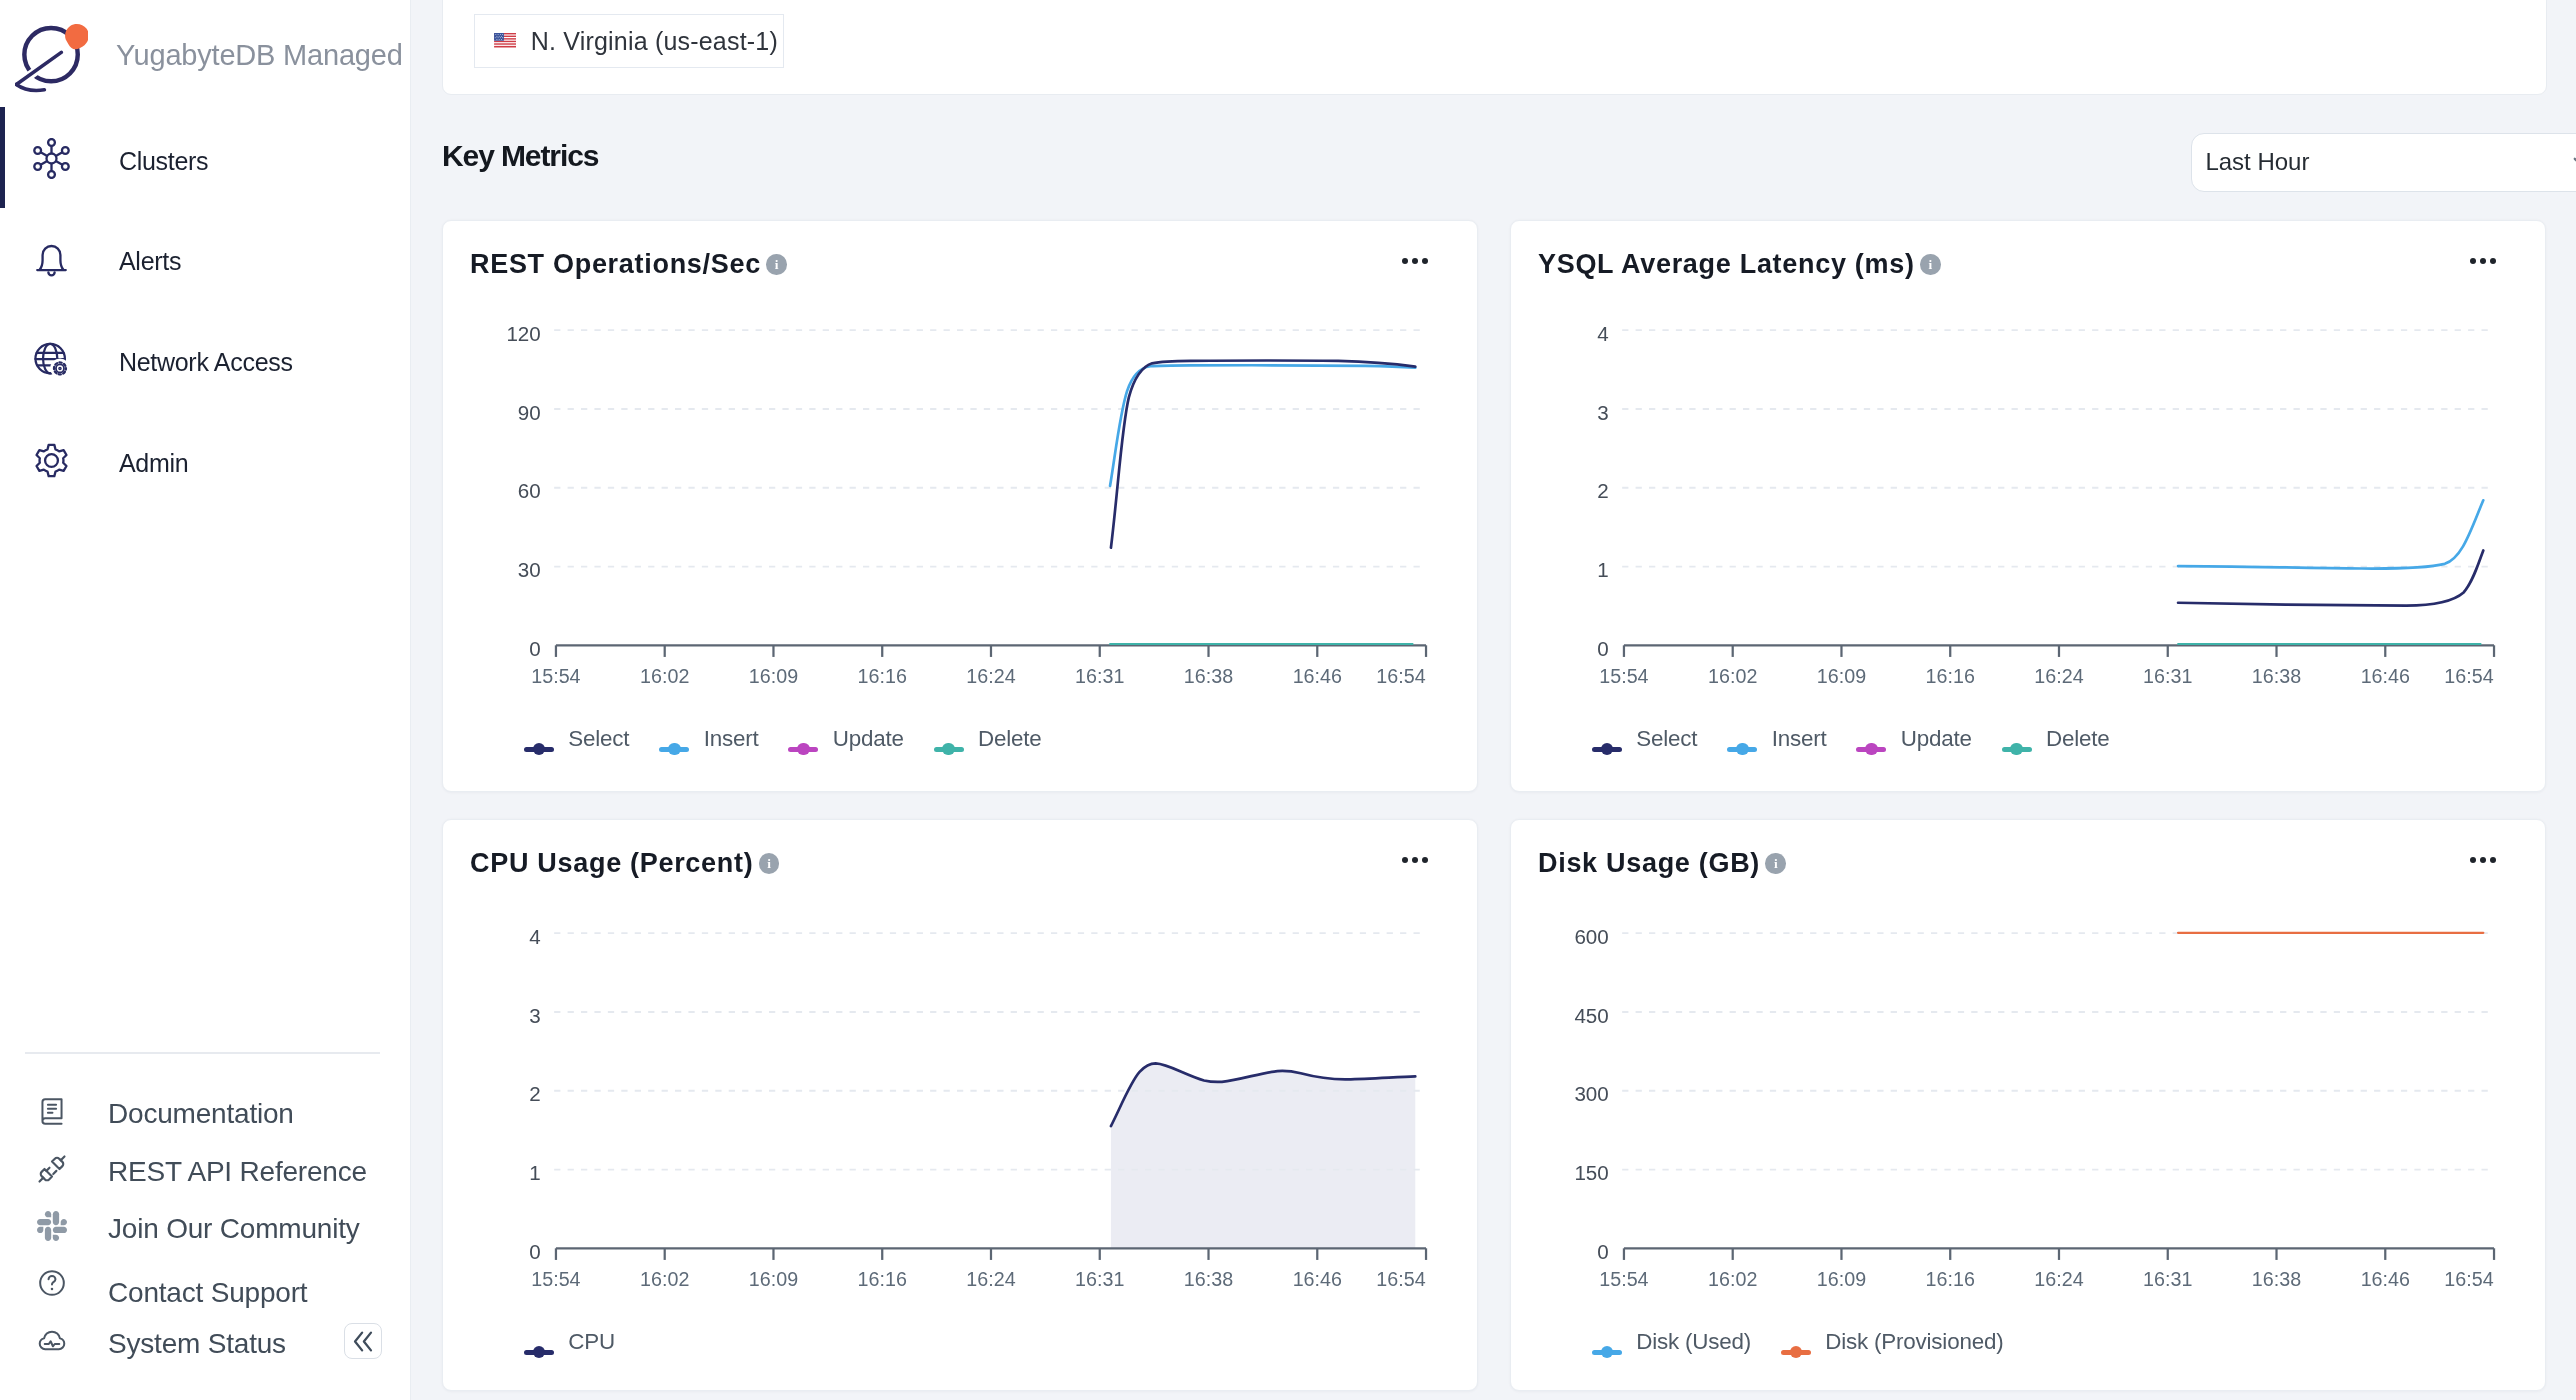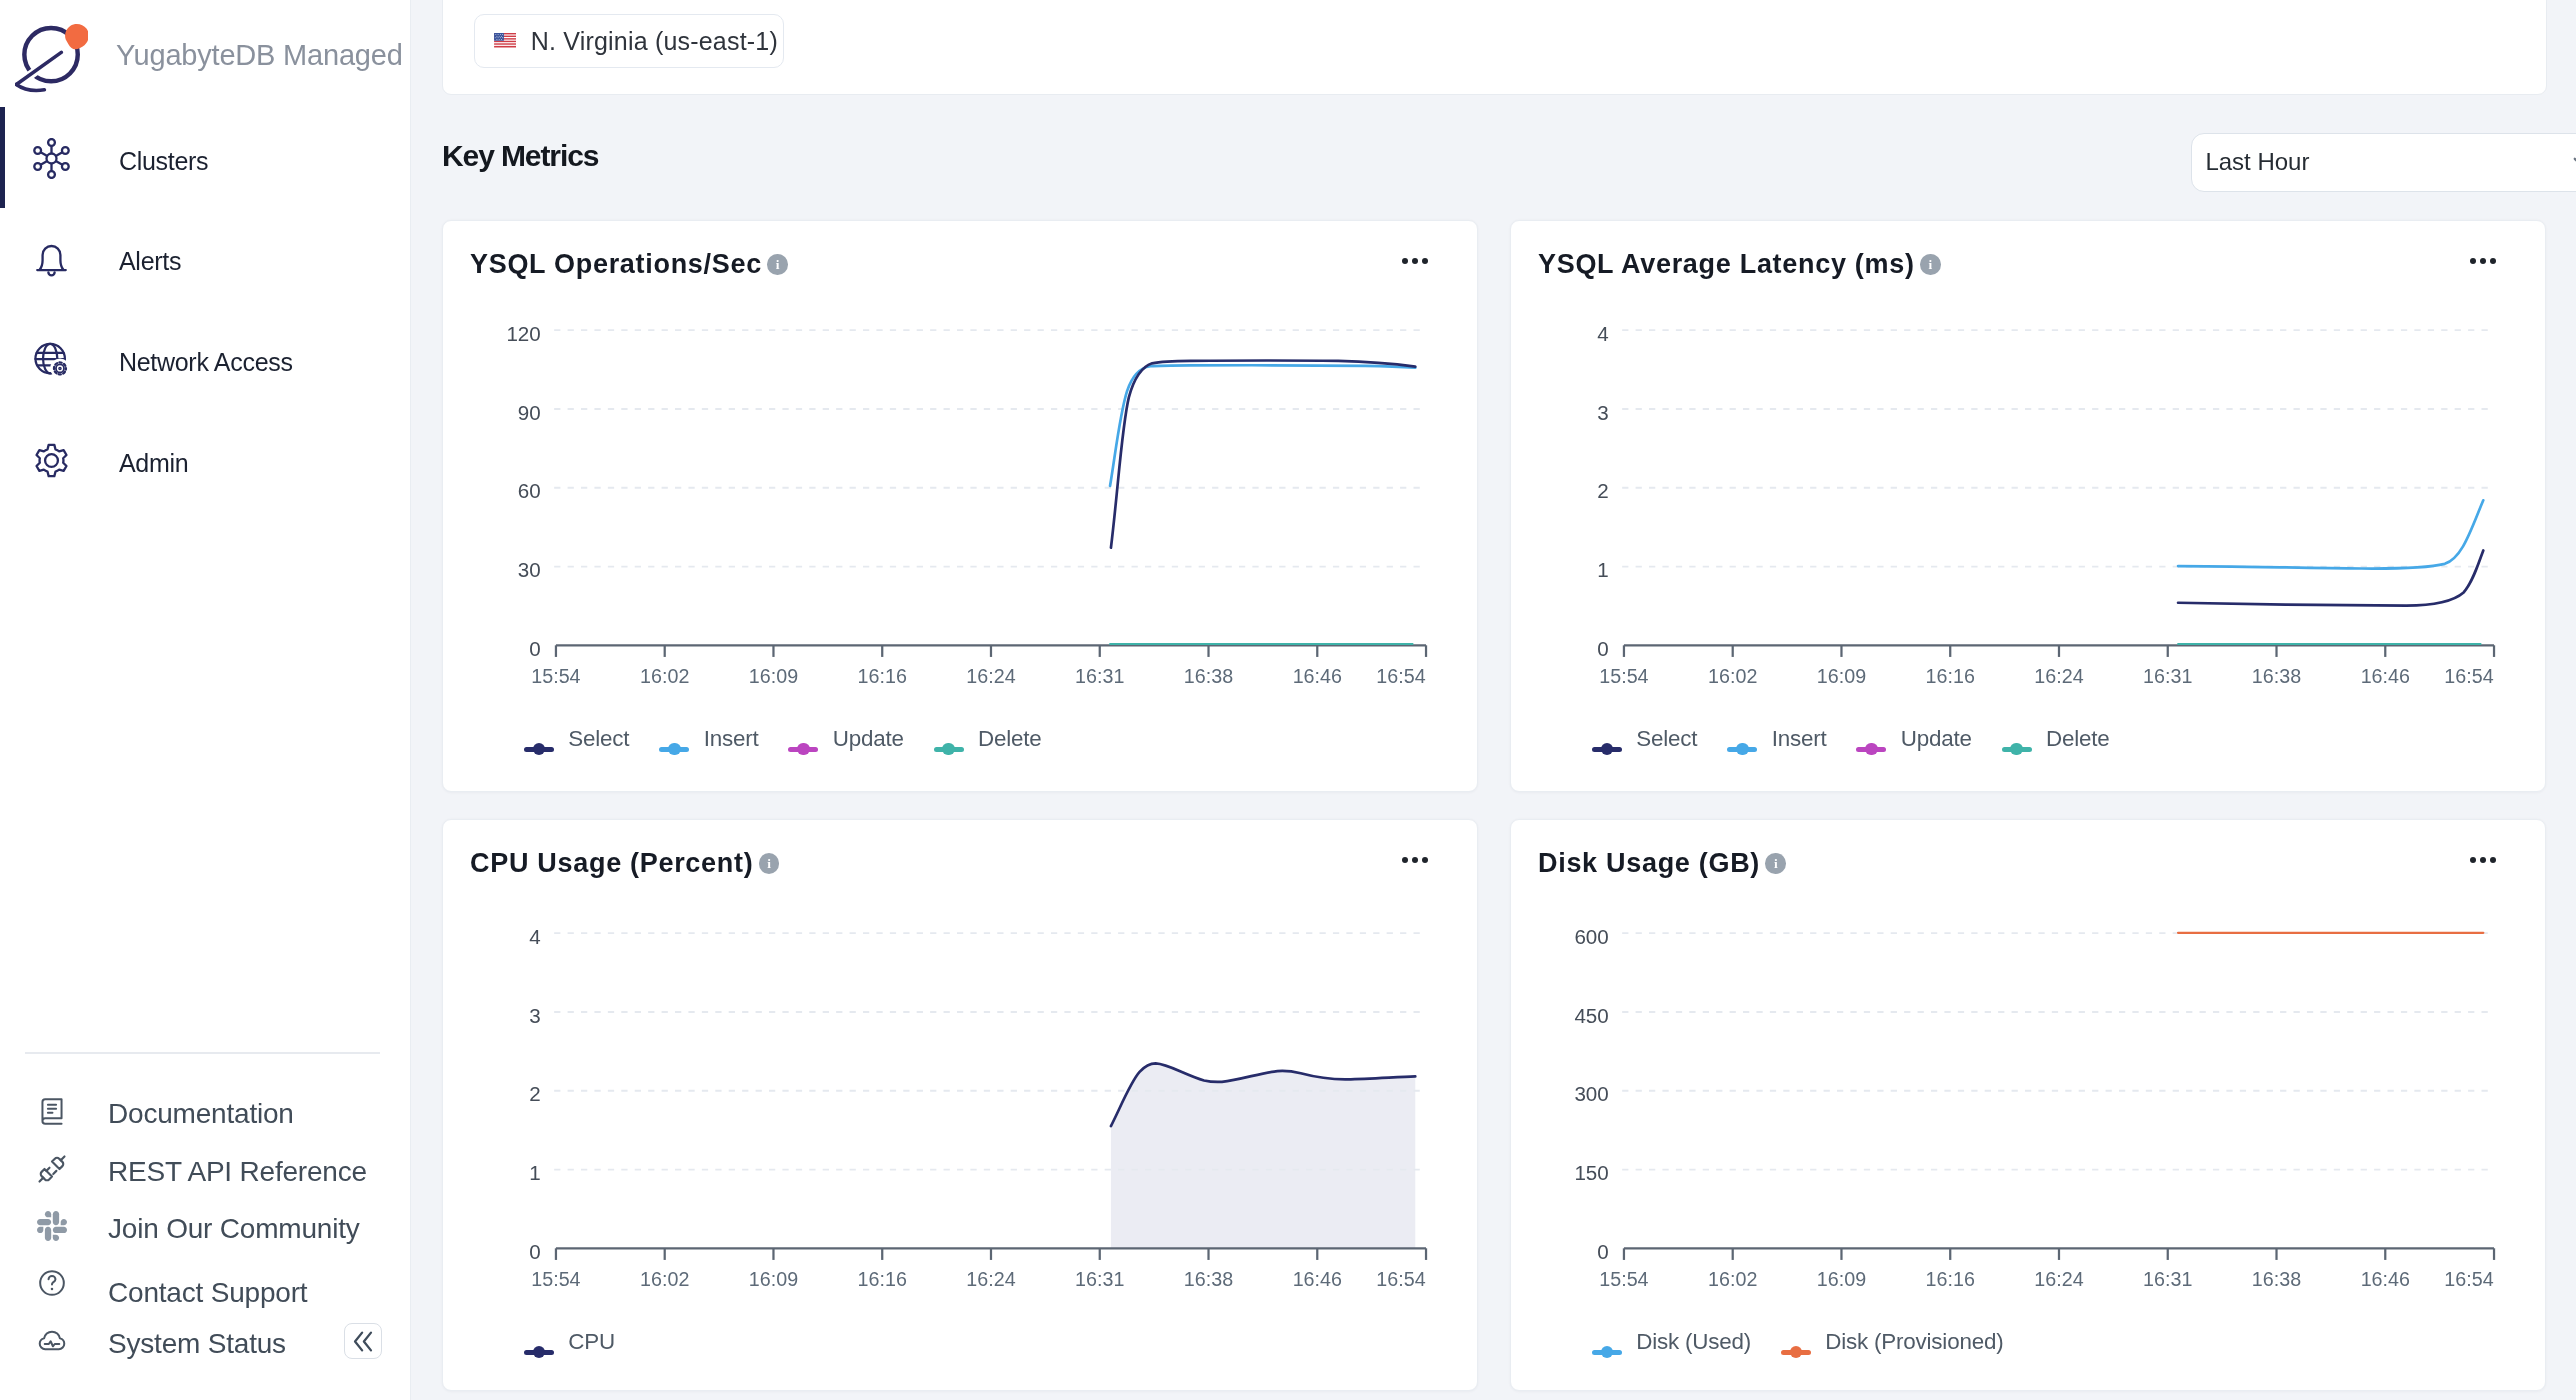--- a/index.html
+++ b/index.html
@@ -12,21 +12,21 @@
 .navitem{position:absolute;left:0;width:411px;height:54px;}
 .navitem .ic{position:absolute;left:31px;top:0;width:41px;height:41px;color:#272a62;}
 .navitem .tx{position:absolute;left:119px;font-size:25px;letter-spacing:-0.3px;color:#1b2130;}
 #divider{position:absolute;left:25px;top:1052px;width:355px;height:1.8px;background:#e7eaef;}
 .util{position:absolute;left:0;width:411px;}
 .util .ic{position:absolute;left:37px;width:30px;height:30px;color:#4b5663;}
 .util .tx{position:absolute;left:108px;font-size:28px;letter-spacing:-0.2px;color:#414c58;}
 #collapse{position:absolute;left:344px;top:1323px;width:38px;height:36px;border:1.8px solid #dadfe6;border-radius:8px;color:#3f4c5b;text-align:center;line-height:30px;font-size:27px;letter-spacing:-1.8px;}
 
 #band{position:absolute;left:442px;top:-18px;width:2105px;height:113px;background:#fff;border:0.9px solid #e8ecf1;border-radius:0 0 9px 9px;}
-#chip{position:absolute;left:31px;top:31px;width:310px;height:54px;border:1.8px solid #e4e9f0;border-radius:10px;display:flex;align-items:center;padding-left:19px;}
+#chip{position:absolute;left:31px;top:31px;width:310px;height:54px;border:1.8px solid #e4e9f0;border-radius:0;display:flex;align-items:center;padding-left:19px;}
 #chip span{font-size:25px;color:#2f343c;margin-left:14.3px;letter-spacing:0.2px;}
 #km{position:absolute;left:442px;top:139px;font-size:30px;font-weight:700;color:#14181f;letter-spacing:-1.1px;}
 #dd{position:absolute;left:2191px;top:133px;width:429px;height:59px;background:#fff;border:1.8px solid #dde3ea;border-radius:13px;text-align:center;}
 #dd .t{position:absolute;left:13.4px;top:0;line-height:56px;font-size:24px;color:#262c33;}
 
 .card{position:absolute;width:1036px;height:572px;background:#fff;border:0.9px solid #e9edf2;border-radius:9px;box-shadow:0 0.9px 2.7px rgba(16,24,40,0.04);}
 .card .trow{position:absolute;left:27px;top:28px;display:flex;align-items:center;}
 .card h3{font-size:27px;font-weight:700;color:#161b25;letter-spacing:0.7px;white-space:nowrap;}
 .card .info{width:20.6px;height:20.6px;border-radius:50%;background:#99a3ae;color:#fff;margin-left:5.4px;display:flex;align-items:center;justify-content:center;font-size:13.4px;font-weight:700;font-family:"Liberation Serif",serif;}
 .card .dots{position:absolute;right:49px;top:37px;display:flex;gap:3.6px;}
@@ -210,21 +210,21 @@
       <text x="612.0" y="516" font-size="22" fill="#5d6a78" text-anchor="middle">16:24</text>
       <text x="733.5" y="516" font-size="22" fill="#5d6a78" text-anchor="middle">16:31</text>
       <text x="855.0" y="516" font-size="22" fill="#5d6a78" text-anchor="middle">16:38</text>
       <text x="976.5" y="516" font-size="22" fill="#5d6a78" text-anchor="middle">16:46</text>
       <text x="1070.0" y="516" font-size="22" fill="#5d6a78" text-anchor="middle">16:54</text>
       <path d="M745 472.5 H1083" stroke="#3fb3a9" stroke-width="2.2" fill="none" stroke-linecap="round"></path>
       <path d="M745 296 C751 260 756 215 764 190 C770 172 778 164 790 162.3 C800 161.3 815 161.2 835 161.2 C900 161 980 161.2 1030 161.8 C1055 162.3 1072 163 1086 163.8" stroke="#46a8e7" stroke-width="3" fill="none" stroke-linecap="round"></path>
       <path d="M746 365 C754 300 758 230 766 197 C772 175 780 163 792 159 C802 156.8 815 156.3 835 156.2 C900 155.7 960 155.8 1000 156.3 C1035 157.2 1062 159.5 1086 162.6" stroke="#272c6a" stroke-width="3" fill="none" stroke-linecap="round"></path>
     </svg>
     <div class="trow">
-      <h3>YSQL Operations/Sec</h3>
+      <h3>REST Operations/Sec</h3>
       <div class="info">i</div>
     </div>
     <div class="dots">
       <i></i>
       <i></i>
       <i></i>
     </div>
     <div class="legend" style="top:506px">
       <div class="it">
         <div class="mk" style="background:#272c6a">

